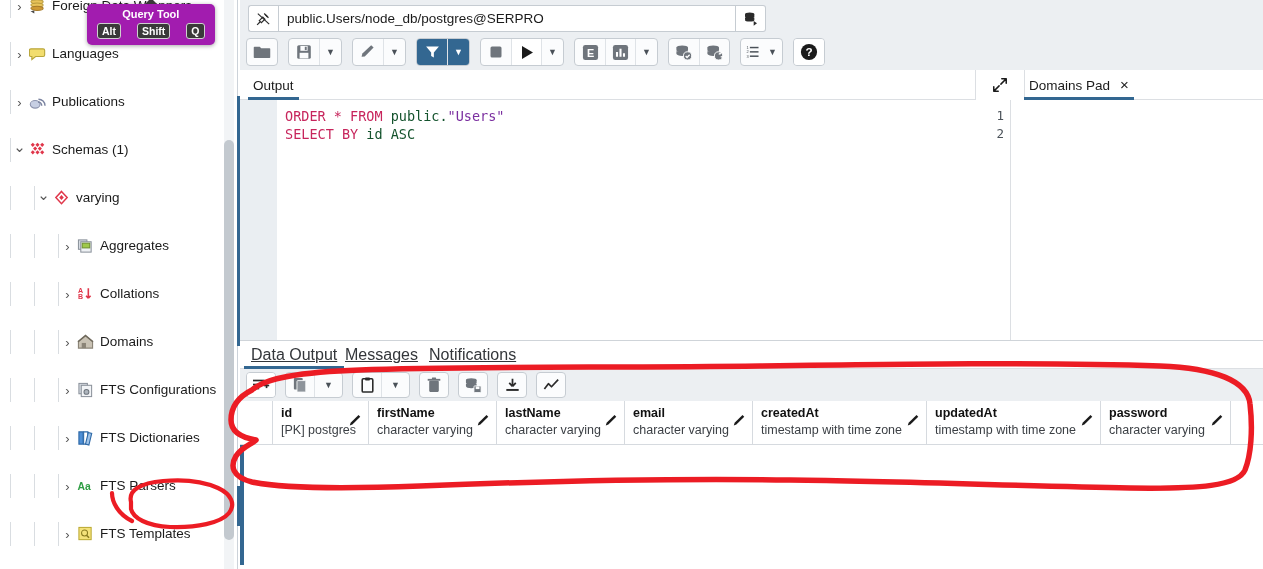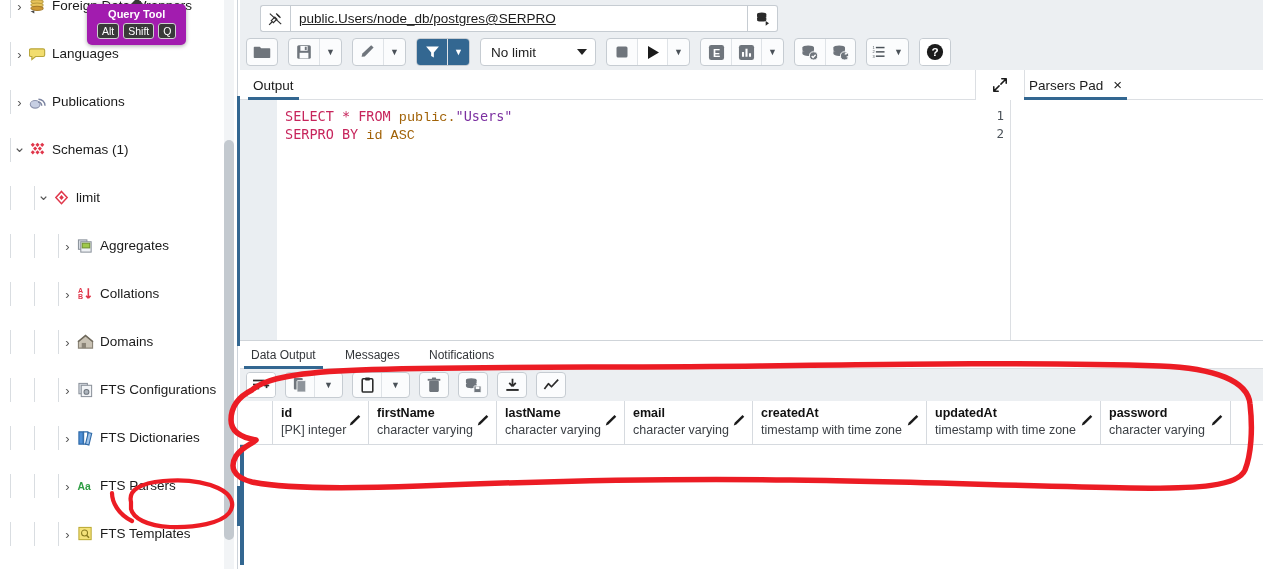--- a/index.html
+++ b/index.html
@@ -71,43 +71,42 @@
     position: absolute; left: 87px; top: 4px;
     background: #a21caf; color: #fff;
     border-radius: 5px;
     padding: 4px 10px 6px 10px;
     font-size: 11.5px;
     text-align: center;
     z-index: 40;
     box-shadow: 0 1px 4px rgba(0,0,0,.35);
   }
   #tooltip .tt-title { font-weight: bold; margin-bottom: 3px; line-height: 1.1; font-size: 11px;}
-  #tooltip .keys { display: flex; gap: 4px; justify-content: space-between; }
+  #tooltip .keys { display: flex; gap: 16px; justify-content: space-between; font-weight: bold; }
   #tooltip .key {
     border: 1px solid #cfcfcf; border-radius: 3px;
     padding: 0px 4px; font-size: 10.5px; line-height: 14px;
     background: #393939;
   }
   #tooltip .arrow {
     position: absolute; left: 50%; margin-left: -6px; top: -6px;
     width: 0; height: 0;
     border-left: 6px solid transparent; border-right: 6px solid transparent;
     border-bottom: 6px solid #393939;
   }
 
   
   #right { position: absolute; left: 240px; top: 0; right: 0; bottom: 0; background: #eceff2; }
 
   
   #connbar {
     position: absolute; left: 0; top: 0; right: 0; height: 34px;
     background: #eceff2;
     display: flex; align-items: center;
-    padding: 3px 4px 0 20px;
-    text-decoration: underline;
+    padding: 3px 4px 0 8px;
   }
   .conn-icon-btn {
     width: 30px; height: 27px;
     border: 1px solid #c6ccd2; border-right: none;
     background: #fff;
     display: flex; align-items: center; justify-content: center;
     border-radius: 3px 0 0 3px;
   }
   #conn-input {
     height: 27px; width: 458px;
@@ -207,21 +206,21 @@
     font-size: 12.5px; color: #4b5259;
   }
   .codeline {
     position: absolute; left: 45px;
     font-family: "DejaVu Sans Mono", monospace;
     font-size: 13.5px;
     white-space: pre;
   }
   .kw { color: #c7255c; }
   .op { color: #c7255c; }
-  .idn { color: #a16207; font-family: Liberation Mono, monospace; }
+  .idn { color: #14532d; }
   .str { color: #7b2fa0; }
 
   
   #scratch-wrap {
     position: absolute; left: 771px; top: 100px; right: 0; bottom: 229px;
     background: #ffffff;
   }
 
   
   #bottom {
@@ -230,22 +229,23 @@
     border-top: 1px solid #cfd4d9;
   }
   #outtabs {
     position: absolute; left: 0; top: 0; right: 0; height: 28px;
     background: #fff;
     border-bottom: 1px solid #dcdfe3;
   }
   .otab {
     position: absolute; top: 0; height: 28px;
     display: flex; align-items: center;
-    font-size: 12px; color: #33363a;
+    font-size: 16px; color: #33363a;
     padding: 0 9px;
+    text-decoration: underline;
   }
   .otab.act:after {
     content: ""; position: absolute; left: 2px; right: 2px; bottom: 0;
     height: 3px; background: #336791;
   }
   #outtoolbar {
     position: absolute; left: 0; top: 28px; right: 0; height: 32px;
     background: #eceff2;
     display: flex; align-items: center;
     padding-left: 6px;
@@ -367,21 +367,21 @@
           <div class="guide" style="left: 10px;"></div>
           <div class="guide" style="left: 34px;"></div>
           <div style="width: 36px; min-width: 36px;"></div>
           <span class="chev" style="font-size: 15px; position: relative; top: -4px;">⌄</span>
           <span class="ico">
             <svg width="17" height="16" viewBox="0 0 18 17">
               <path d="M9 1.5l6 6.5-6 6.5-6-6.5z" fill="#ffffff" stroke="#e0364a" stroke-width="1.6"></path>
               <path d="M9 5.4l2.4 2.6L9 10.6 6.6 8z" fill="#e0364a"></path>
             </svg>
           </span>
-          <span class="lbl">limit</span>
+          <span class="lbl">varying</span>
         </div>
         <div class="node" style="top: 120px;">
           <div class="guide" style="left: 10px;"></div>
           <div class="guide" style="left: 34px;"></div>
           <div class="guide" style="left: 58px;"></div>
           <div style="width: 60px; min-width: 60px;"></div>
           <span class="chev" style="font-size: 13px; position: relative; top: 0px;">›</span>
           <span class="ico">
             <svg width="17" height="16" viewBox="0 0 18 17">
               <rect x="1.5" y="2" width="9" height="10" fill="#d6dbe2" stroke="#8b929b" stroke-width="1.1"></rect>
@@ -560,24 +560,20 @@
         <div class="tb active">
           <svg width="17" height="16" viewBox="0 0 20 20">
             <path d="M2 3h16l-6.3 7.6V17l-3.4-2v-4.4z" fill="#ffffff"></path>
           </svg>
         </div>
         <div class="tb active caret">
           <span class="caret-g" style="color:#fff">▼</span>
         </div>
       </div>
 
-      <div id="limit-select">
-        <span>No limit</span>
-        <span class="dn-tri"></span>
-      </div>
 
       <div class="grp">
         <div class="tb">
           <svg width="14" height="14" viewBox="0 0 14 14">
             <rect x="1.5" y="1.5" width="11" height="11" rx="1.5" fill="#6f757c"></rect>
           </svg>
         </div>
         <div class="tb white">
           <svg width="14" height="15" viewBox="0 0 14 15">
             <path d="M2 1l11 6.5L2 14z" fill="#1b1b1b"></path>
@@ -659,32 +655,32 @@
       <div class="tab act" style="left:4px">
         <span>Output</span>
       </div>
       <div id="expand-btn">
         <svg width="16" height="16" viewBox="0 0 18 18">
           <path d="M16 2l-6 6M16 2h-5M16 2v5" stroke="#1b1b1b" stroke-width="1.7" fill="none" stroke-linecap="round"></path>
           <path d="M2 16l6-6M2 16h5M2 16v-5" stroke="#1b1b1b" stroke-width="1.7" fill="none" stroke-linecap="round"></path>
         </svg>
       </div>
       <div class="tab act" style="left:780px">
-        <span>Parsers Pad</span>
+        <span>Domains Pad</span>
         <span style="margin-left:10px;font-size:15px;color:#1b1b1b;line-height:10px">×</span>
       </div>
     </div>
 
     <div id="editor">
       <div id="gutter"></div>
       <div id="code">
           <div class="lnum" style="top: 8px;">1</div>
-          <div class="codeline" style="top: 8px;"><span class="kw">SELECT </span><span class="op">* </span><span class="kw">FROM </span><span class="idn">public.</span><span class="str">"Users"</span></div>
+          <div class="codeline" style="top: 8px;"><span class="kw">ORDER </span><span class="op">* </span><span class="kw">FROM </span><span class="idn">public.</span><span class="str">"Users"</span></div>
           <div class="lnum" style="top: 26px;">2</div>
-          <div class="codeline" style="top: 26px;"><span class="kw">SERPRO BY </span><span class="idn">id ASC</span></div>
+          <div class="codeline" style="top: 26px;"><span class="kw">SELECT BY </span><span class="idn">id ASC</span></div>
         </div>
     </div>
 
     <div id="scratch-wrap"></div>
 
     <div id="bottom">
 
       <div id="outtabs">
         <div class="otab act" style="left:2px">
           <span>Data Output</span>
@@ -766,21 +762,21 @@
             </svg>
           </div>
         </div>
       </div>
 
       <div id="grid">
         <div id="grid-rowhdr"></div>
         <div id="grid-head">
             <div class="colh" style="left: 0px; width: 96px;">
               <div class="cn">id</div>
-              <div class="ct">[PK] integer</div>
+              <div class="ct">[PK] postgres</div>
               <svg class="pencil" viewBox="0 0 16 16">
                 <path d="M2 13l1-3L12 1l2 2-9 9z" fill="#1b1b1b"></path>
               </svg>
             </div>
             <div class="colh" style="left: 96px; width: 128px;">
               <div class="cn">firstName</div>
               <div class="ct">character varying</div>
               <svg class="pencil" viewBox="0 0 16 16">
                 <path d="M2 13l1-3L12 1l2 2-9 9z" fill="#1b1b1b"></path>
               </svg>

